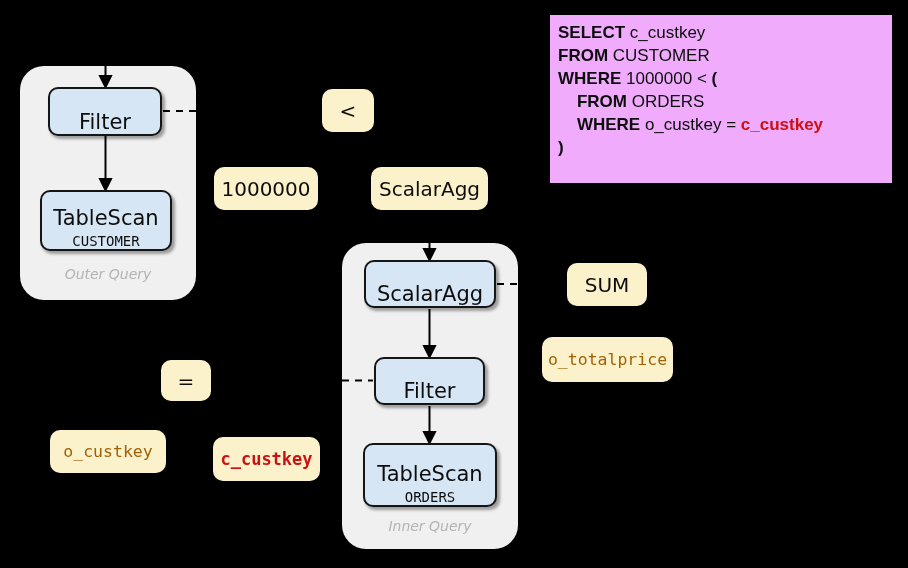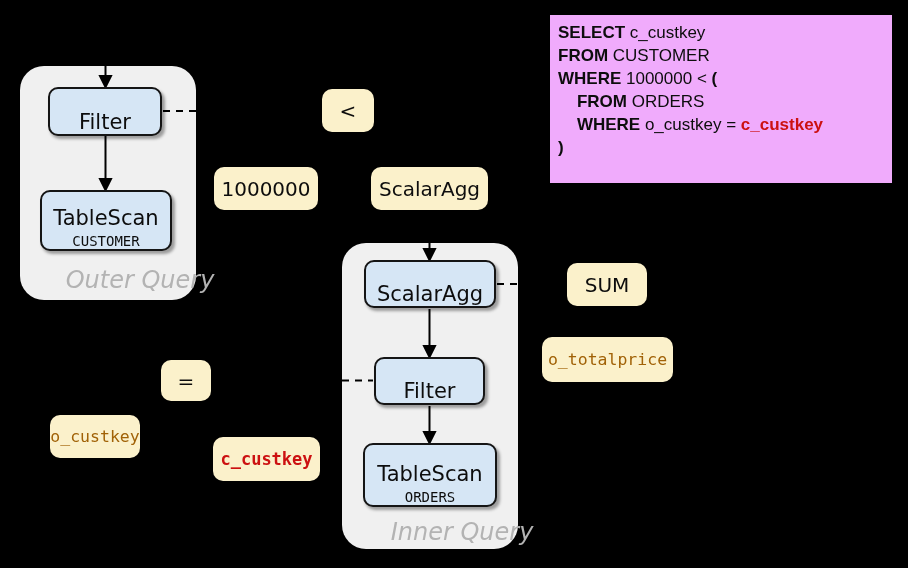--- a/index.html
+++ b/index.html
@@ -1,21 +1,21 @@
 <!DOCTYPE html>
 <html><head>
 <meta charset="utf-8">
 <style>
   html,body{margin:0;padding:0;background:#000;}
   #canvas{position:relative;width:908px;height:568px;background:#000;overflow:hidden;
           font-family:"DejaVu Sans","Liberation Sans",sans-serif;}
   
   .group{position:absolute;background:#F0F0F0;border-radius:24px;z-index:1;}
   .group-label{position:absolute;left:0;right:0;bottom:5px;text-align:center;
-               font-style:italic;font-size:24px;color:#B3B3B3;z-index:3;padding-left:32px;}
+               font-style:italic;font-size:14px;color:#B3B3B3;z-index:3;}
   
   #connectors{position:absolute;left:0;top:0;z-index:2;}
   
   .node{position:absolute;background:#D6E6F5;border:2px solid #151515;border-radius:10px;
         box-shadow:2.5px 3px 3px rgba(0,0,0,0.35);display:flex;flex-direction:column;
         align-items:center;justify-content:flex-end;z-index:3;box-sizing:border-box;}
   .node-title{font-size:21px;color:#0d0d0d;line-height:1.1;}
   .node-sub{font-family:"DejaVu Sans Mono","Liberation Mono",monospace;font-size:14px;
             color:#0d0d0d;margin-top:3px;}
   
@@ -100,21 +100,21 @@
   </div>
   <div class="operand" style="left:567px;top:263px;width:80px;height:43px;">
     <span class="op-sans">SUM</span>
   </div>
   <div class="operand" style="left:542px;top:337px;width:131px;height:45px;">
     <span class="op-mono">o_totalprice</span>
   </div>
   <div class="operand" style="left:161px;top:360px;width:50px;height:41px;">
     <span class="op-sans">=</span>
   </div>
-  <div class="operand" style="left:50px;top:415px;width:90px;height:43px;">
+  <div class="operand" style="left:50px;top:430px;width:116px;height:43px;">
     <span class="op-mono">o_custkey</span>
   </div>
   <div class="operand" style="left:213px;top:437px;width:107px;height:44px;">
     <span class="op-red">c_custkey</span>
   </div>
 
   <div id="sql-panel">
     <div class="sql-line"><span class="seg-kw">SELECT</span><span class="seg-plain"> c_custkey</span></div>
     <div class="sql-line"><span class="seg-kw">FROM</span><span class="seg-plain"> CUSTOMER</span></div>
     <div class="sql-line"><span class="seg-kw">WHERE</span><span class="seg-plain"> 1000000 &lt; </span><span class="seg-kw">(</span></div>

